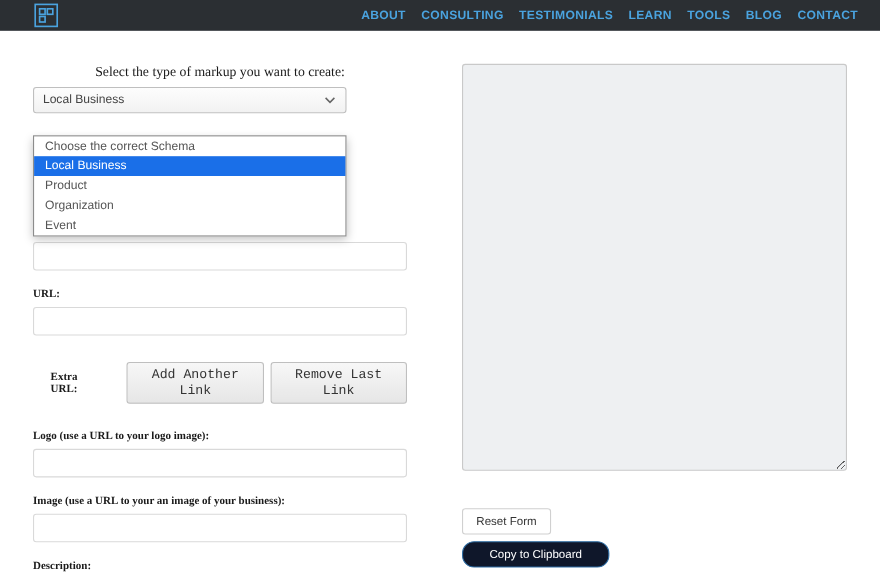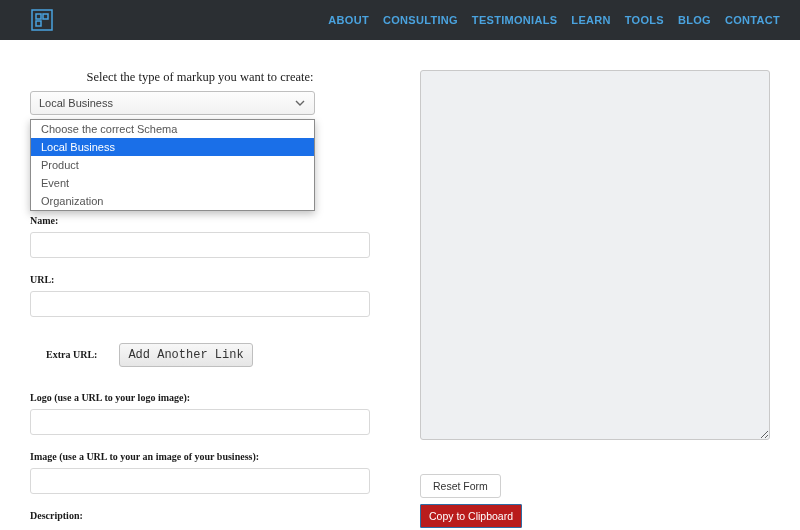--- a/index.html
+++ b/index.html
@@ -1,41 +1,41 @@
 <!DOCTYPE html>
 <html><head>
 <meta charset="utf-8">
 <style>
   * { box-sizing: border-box; margin: 0; padding: 0; }
   body { font-family: Georgia, 'Times New Roman', serif; font-size: 13px; color: #333; background: #fff; width: 800px; }
-  .navbar { background: #2b2f33; height: 40px; display: flex; align-items: center; padding: 0 20px 0 30px; }
+  .navbar { background: #2b2f33; height: 28px; display: flex; align-items: center; padding: 0 20px 0 30px; }
   .logo { width: 24px; height: 24px; }
   .nav-spacer { flex: 1; }
   .nav-links { display: flex; gap: 14px; font-family: Arial, Helvetica, sans-serif; font-size: 11px; font-weight: bold; }
   .nav-links a { color: #4aa3df; text-decoration: none; letter-spacing: 0.3px; }
   .content { display: flex; padding: 30px 30px 10px 30px; gap: 50px; }
   .left { flex: 0 0 340px; }
   .right { flex: 1; }
   .prompt-label { font-size: 12.5px; color: #1a1a1a; font-weight: 500; margin-bottom: 6px; text-align: center; }
   .select-wrap { position: relative; margin-bottom: 6px; }
   .select-display { width: 285px; height: 24px; border: 1px solid #bfbfbf; border-radius: 3px; background: linear-gradient(#fdfdfd,#f2f2f2); display:flex; align-items:center; padding: 0 8px; font-size: 11px; color:#444; cursor:pointer; position: relative; font-family: Arial, sans-serif;}
   .select-display .chev { margin-left:auto; }
-  .dropdown { position: absolute; top: 28px; left: 0; width: 285px; background: #fff; border: 1px solid #8c8c8c; box-shadow: 0 3px 8px rgba(0,0,0,0.25); z-index: 10; }
+  .dropdown { position: absolute; top: 44px; left: 0; width: 285px; background: #fff; border: 1px solid #8c8c8c; box-shadow: 0 3px 8px rgba(0,0,0,0.25); z-index: 10; }
   .dropdown .opt { padding: 3px 10px; font-size: 11px; color:#555; font-family: Arial, sans-serif; cursor: pointer; }
   .dropdown .opt.selected { background: #1a6fe8; color: #fff; }
   .field-group { margin-top: 100px; }
   .field-label { font-weight: bold; font-size: 10px; color:#1a1a1a; margin-bottom: 6px; margin-top: 16px;}
   .text-input { width: 100%; height: 26px; border: 1px solid #d9d9d9; border-radius: 3px; padding: 2px 6px; font-family: inherit; font-size:12px; }
   .inline-row { display:flex; align-items:center; gap:6px; margin-top:16px;}
   .inline-row .field-label { margin:16px; }
   .small-btn { background: linear-gradient(#f7f7f7,#e6e6e6); border:1px solid #bfbfbf; border-radius:3px; padding: 4px 8px; font-size:12px; font-family: Liberation Mono, monospace; color:#333; cursor:pointer; }
   .output-box { width: 100%; height: 370px; border:1px solid #c9c9c9; border-radius:3px; background:#eef0f2; resize: both; overflow:auto; }
   .btn-row { margin-top: 34px; display:flex; gap:8px; }
   .reset-btn { background:#fff; border:1px solid #d0d0d0; border-radius:3px; padding:5px 12px; font-size:10.5px; color:#333; cursor:pointer; font-family: Arial, sans-serif;}
-  .copy-btn { background:#b91c1c; border:1px solid #2e6da4; border-radius:1px; padding:5px 8px; font-size:10.5px; color:#fff; cursor:pointer; font-family: Arial, sans-serif;}
+  .copy-btn { background:#0f172a; border:1px solid #2e6da4; border-radius:11px; padding:5px 24px; font-size:10.5px; color:#fff; cursor:pointer; font-family: Arial, sans-serif;}
   svg.chev { width:12px; height:12px; }
 </style>
 </head>
 <body>
 
 <div class="navbar">
   <div class="logo">
     <svg viewBox="0 0 24 24" width="24" height="24">
         <rect x="2" y="2" width="20" height="20" fill="none" stroke="#4aa3df" stroke-width="1.5"></rect>
         <rect x="6" y="6" width="5" height="5" fill="none" stroke="#4aa3df" stroke-width="1.5"></rect>
@@ -63,35 +63,36 @@
       <div class="select-display">
         <span>Local Business</span>
         <svg class="chev" viewBox="0 0 12 12">
             <path d="M2 4 L6 8 L10 4" fill="none" stroke="#666" stroke-width="1.4"></path>
           </svg>
       </div>
       <div class="dropdown">
         <div class="opt">Choose the correct Schema</div>
         <div class="opt selected">Local Business</div>
         <div class="opt">Product</div>
+        <div class="opt">Organization</div>
         <div class="opt">Event</div>
-        <div class="opt">Organization</div>
       </div>
     </div>
 
     <div class="field-group">
       <div class="field-label">Name:</div>
       <input class="text-input" type="text" style="">
 
       <div class="field-label">URL:</div>
       <input class="text-input" type="text" style="">
 
       <div class="inline-row">
         <span class="field-label">Extra URL:</span>
         <button class="small-btn">Add Another Link</button>
+        <button class="small-btn">Remove Last Link</button>
       </div>
 
       <div class="field-label">Logo (use a URL to your logo image):</div>
       <input class="text-input" type="text" style="">
 
       <div class="field-label">Image (use a URL to your an image of your business):</div>
       <input class="text-input" type="text" style="">
 
       <div class="field-label">Description:</div>
       

